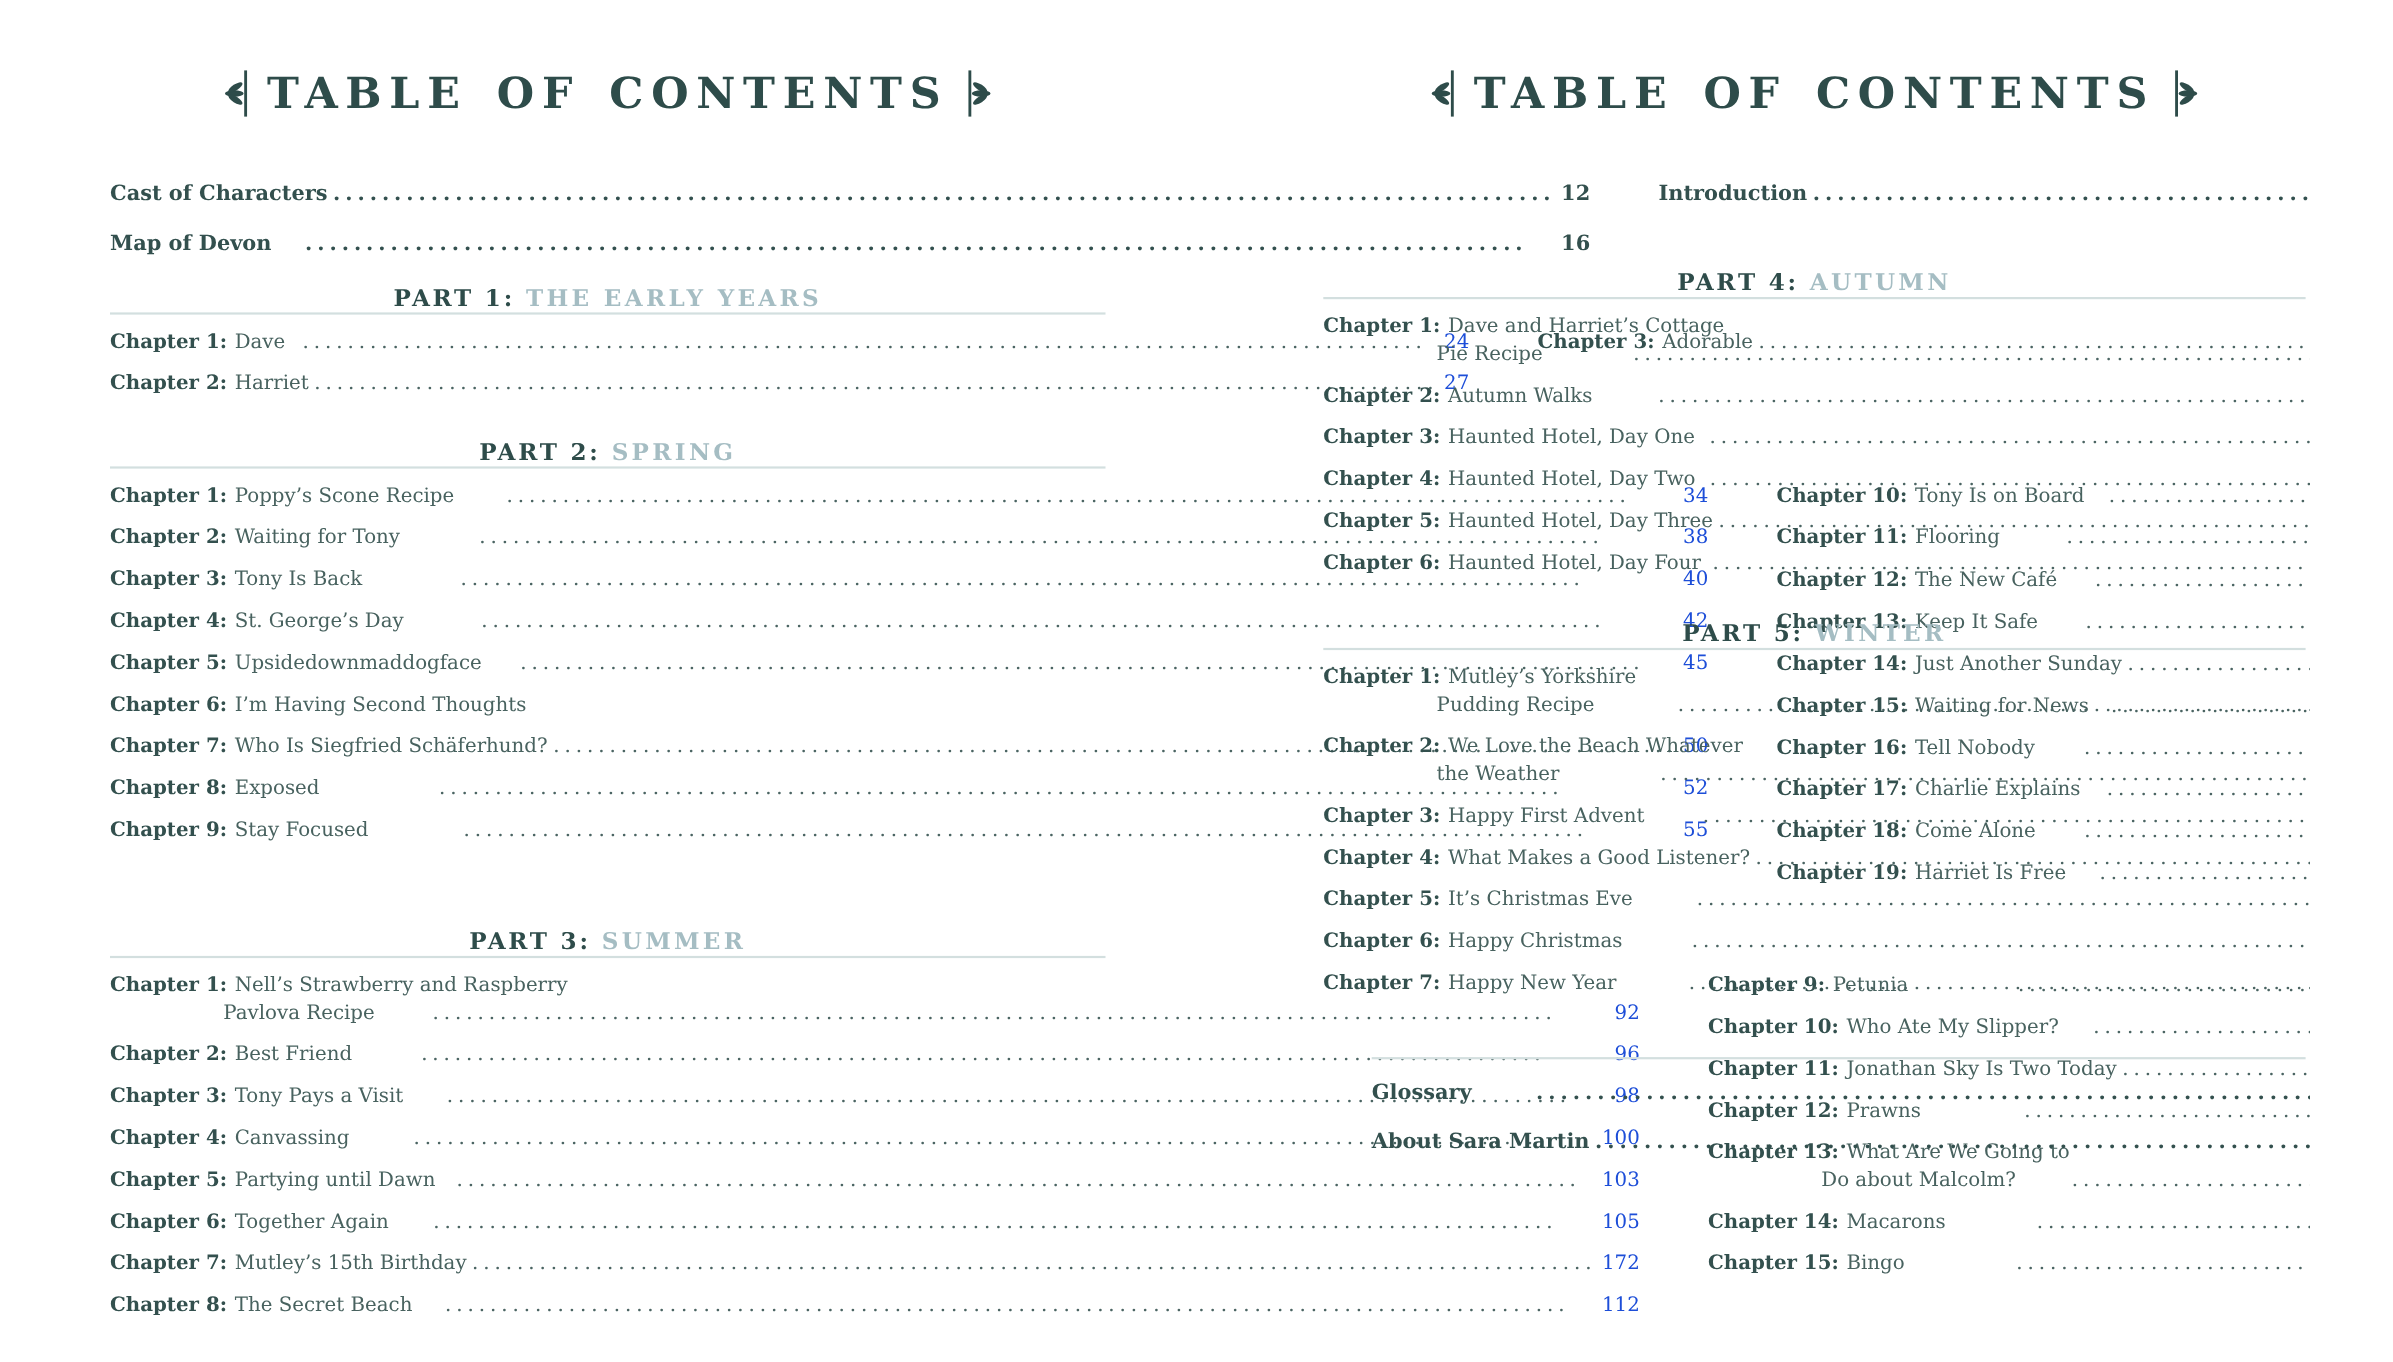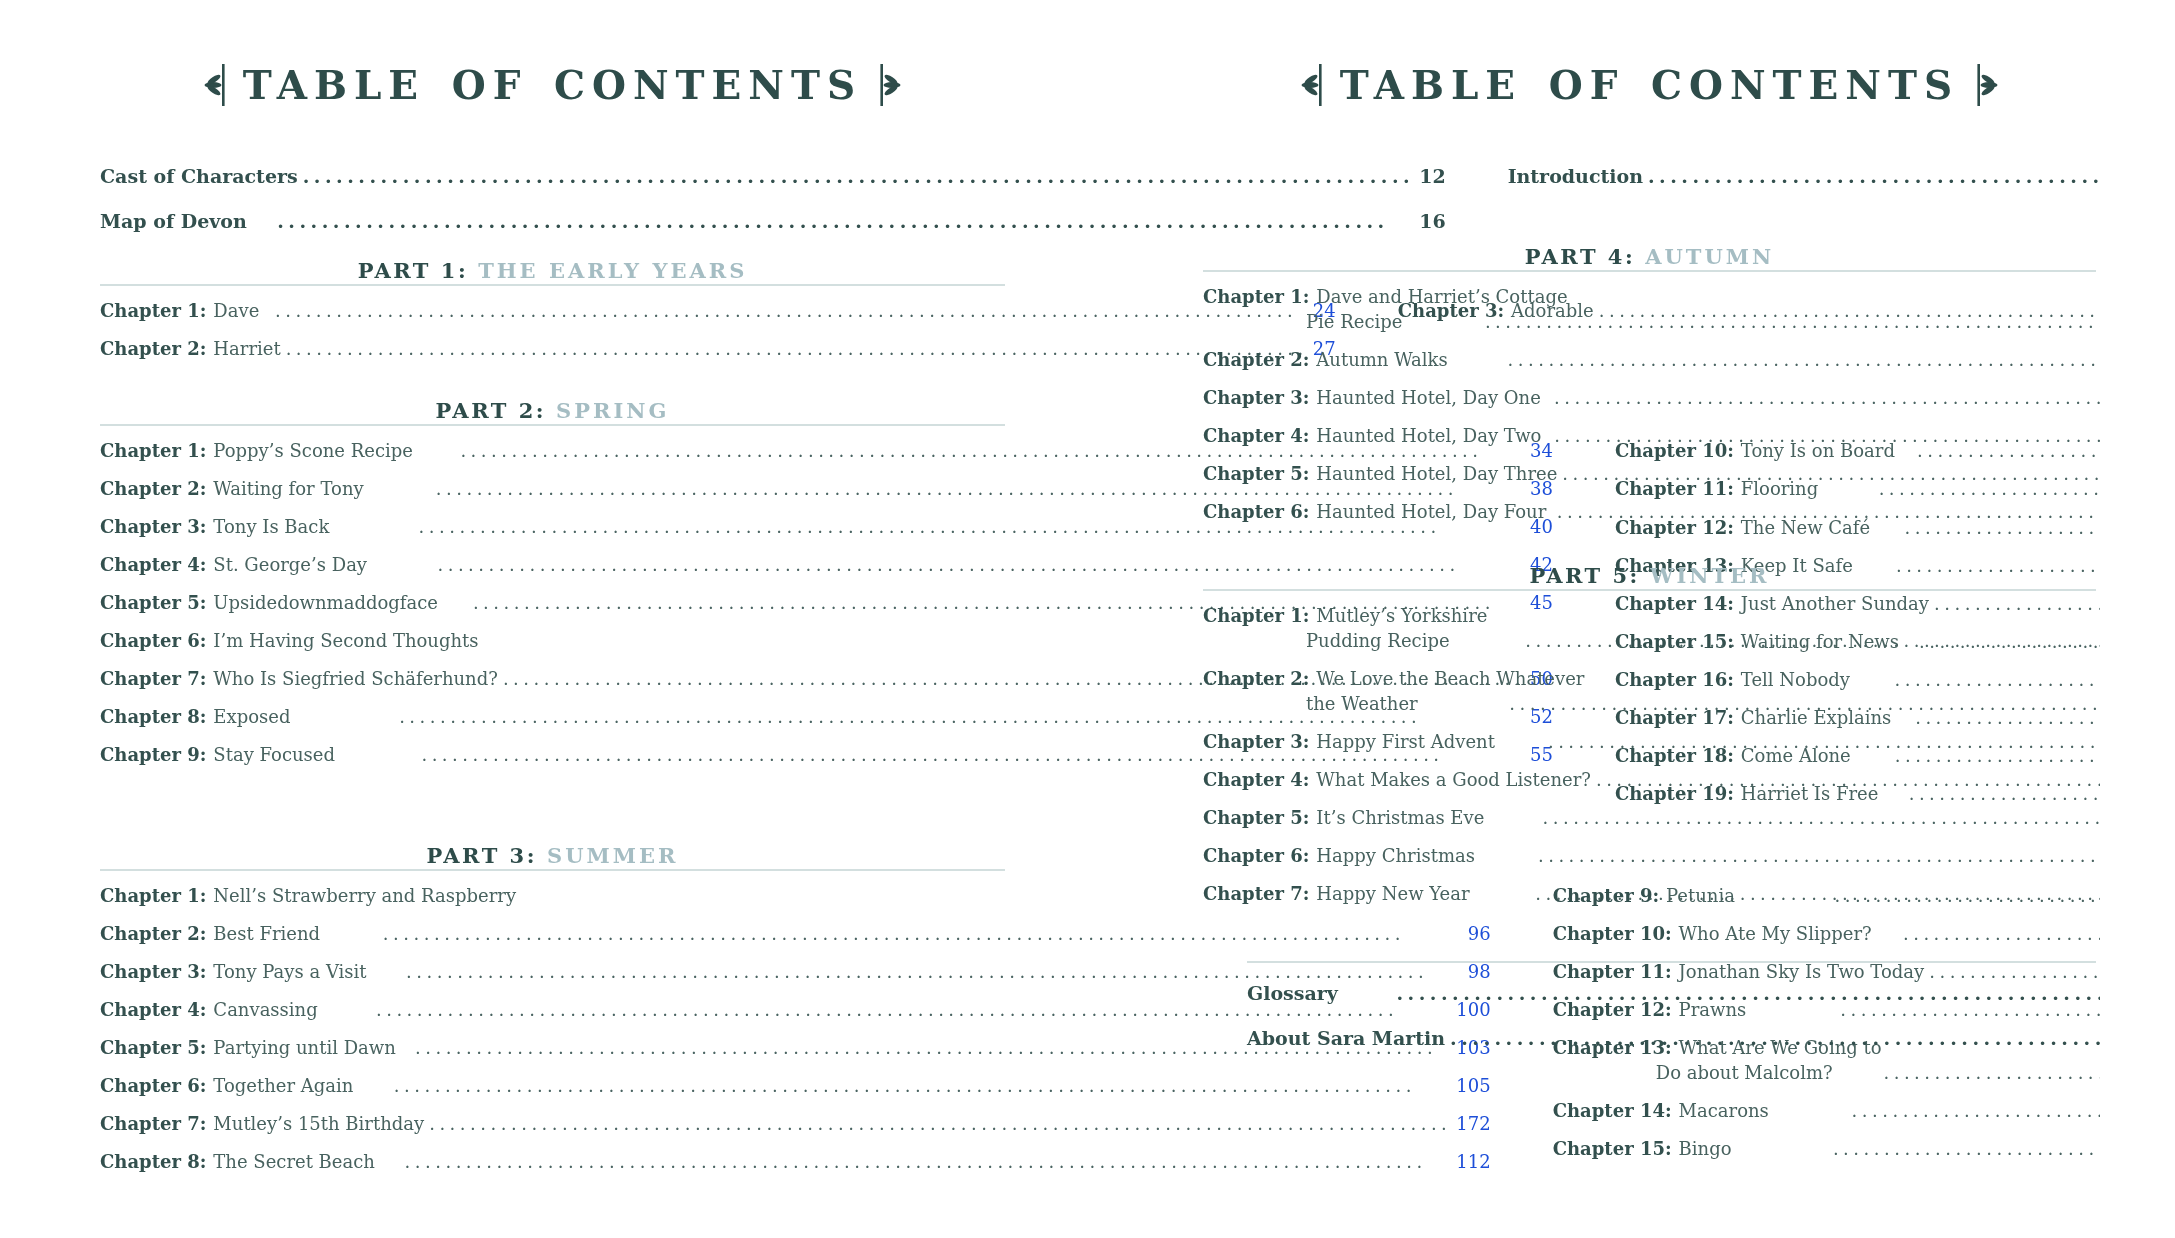--- a/index.html
+++ b/index.html
@@ -359,20 +359,25 @@
         <span class="part-season">SUMMER</span>
       </div>
       <div class="cols">
         <div class="col">
             <div class="toc-row">
     <div class="tline tline1">
       <span class="entry-label">Chapter 1:</span>
       <span class="entry-title">Nell’s Strawberry and Raspberry</span>
 
     </div>
+    <div class="tline tline2">
+      <span class="entry-title2">Pavlova Recipe</span>
+      <span class="leader l2"></span>
+      <span class="entry-page p2">92</span>
+    </div>
   </div>
             <div class="toc-row">
     <div class="tline tline1">
       <span class="entry-label">Chapter 2:</span>
       <span class="entry-title">Best Friend</span>
       <span class="leader l1"></span>
       <span class="entry-page p1">96</span>
     </div>
 
   </div>

